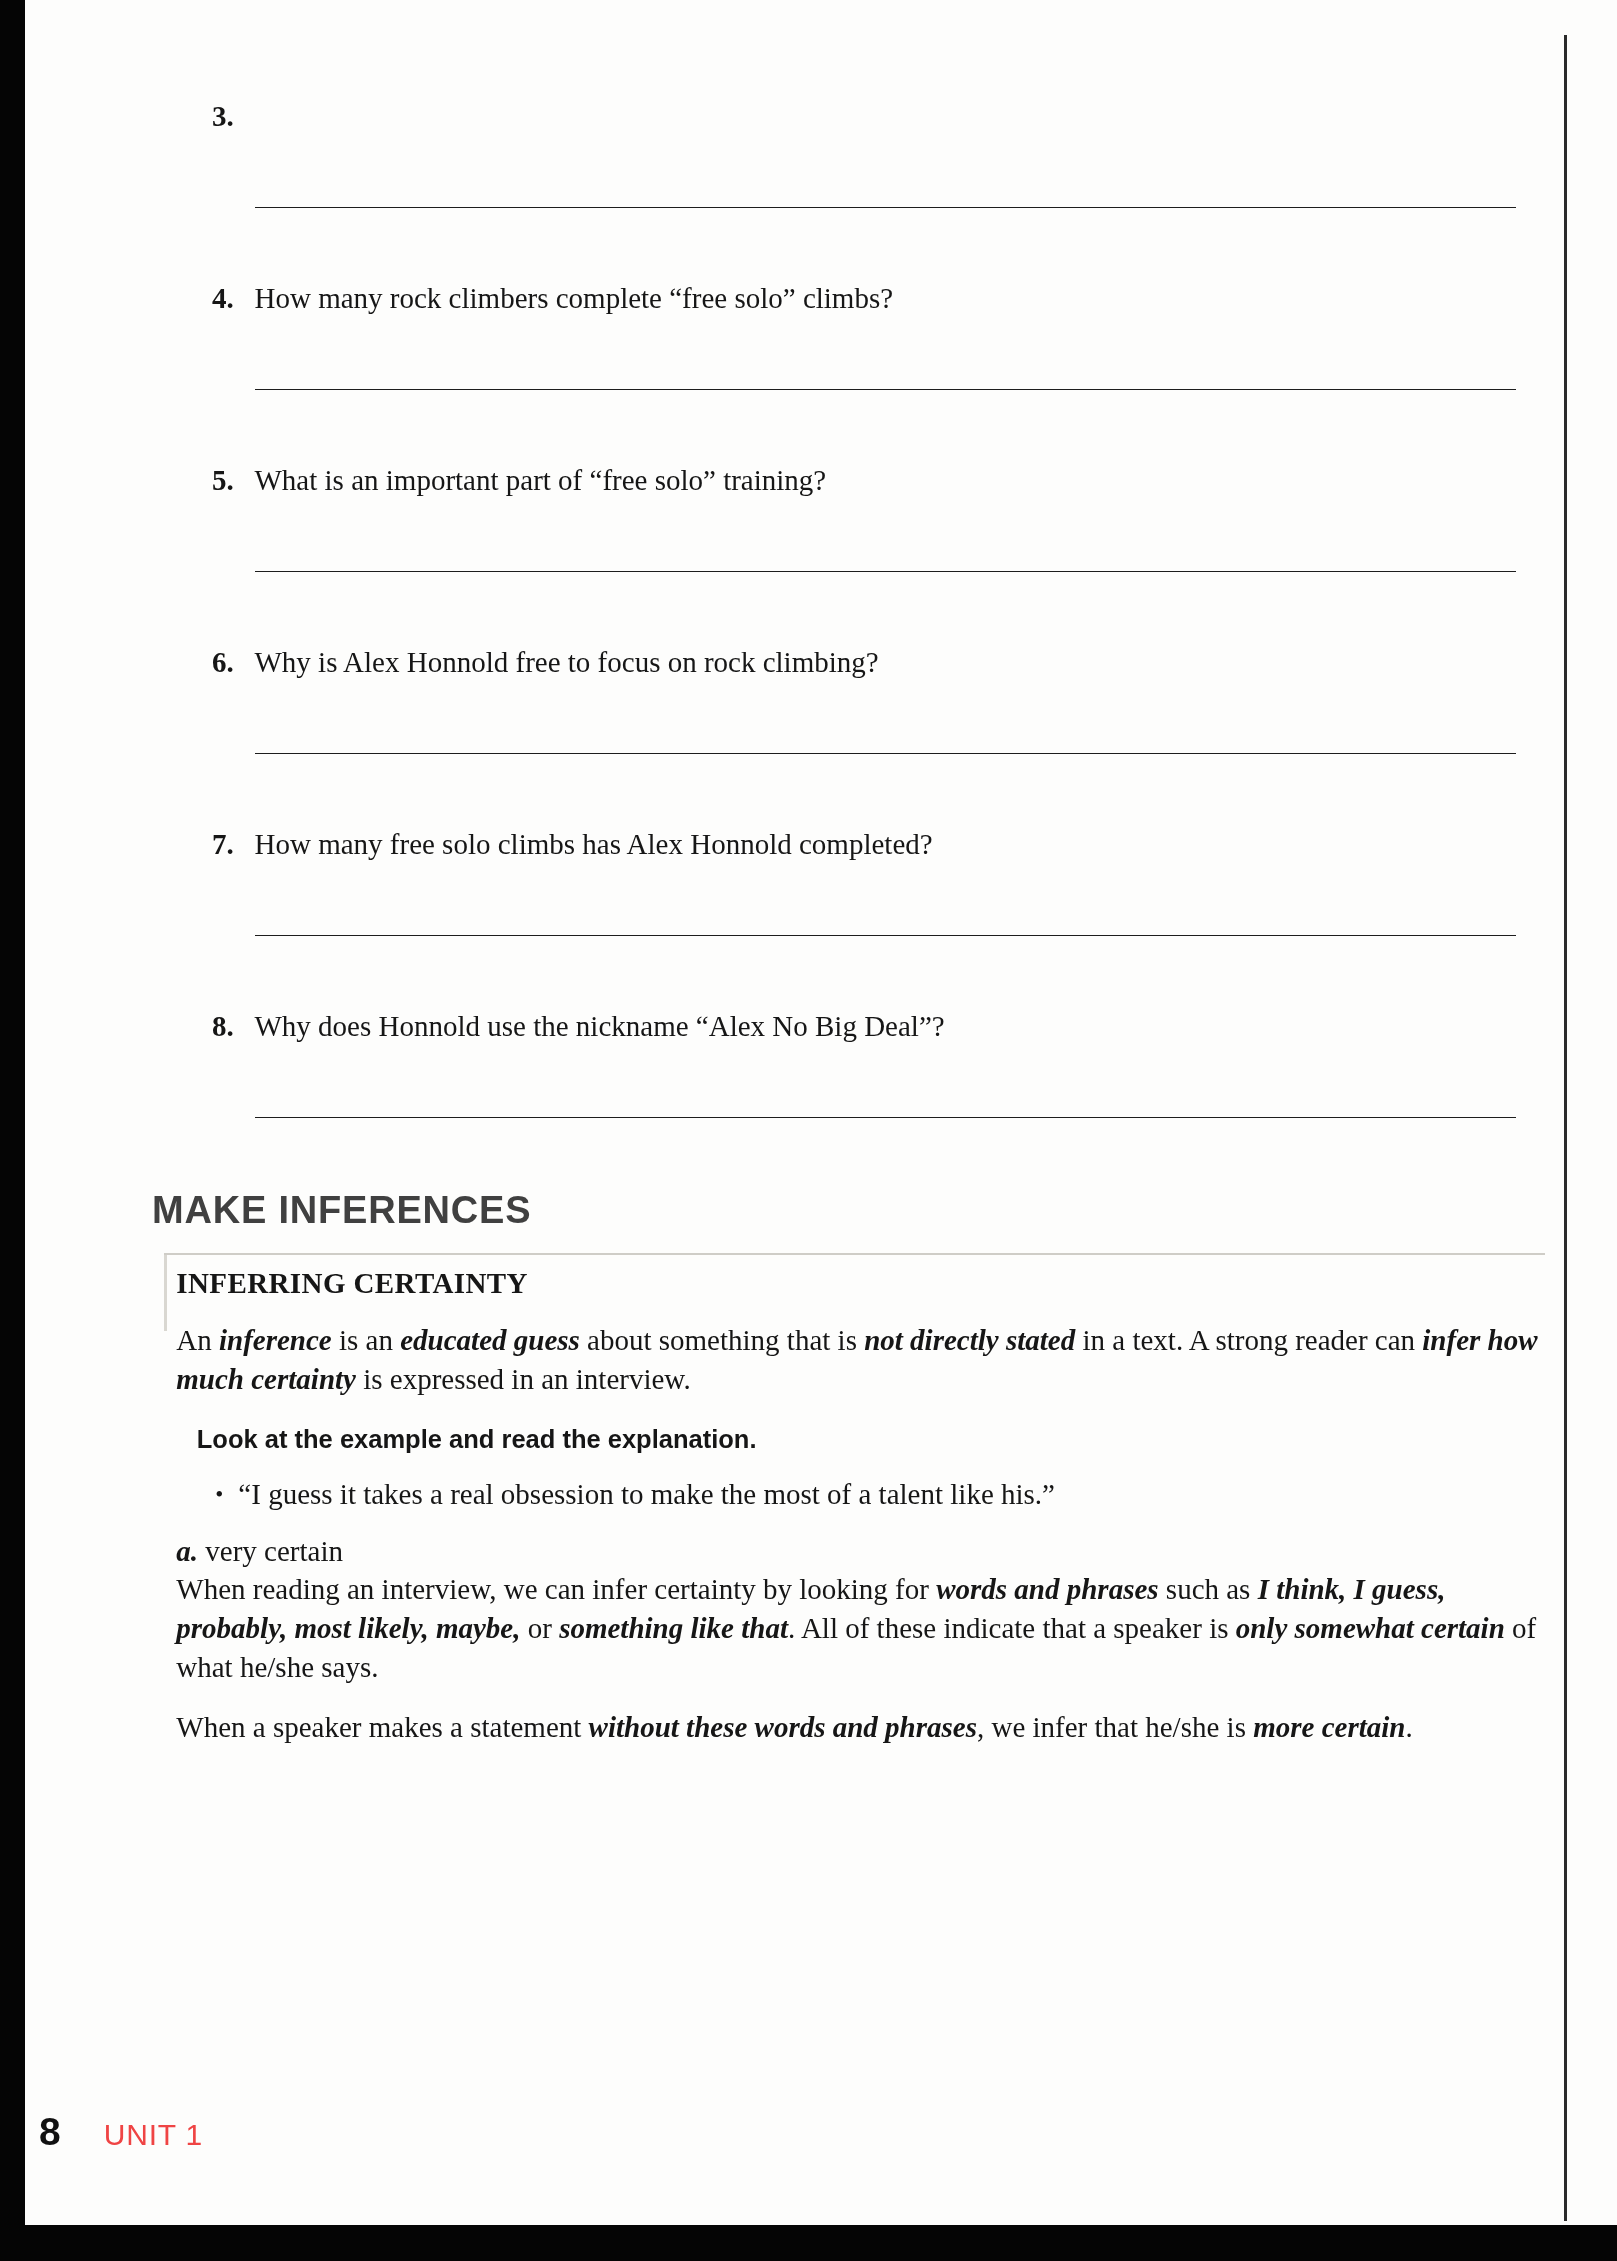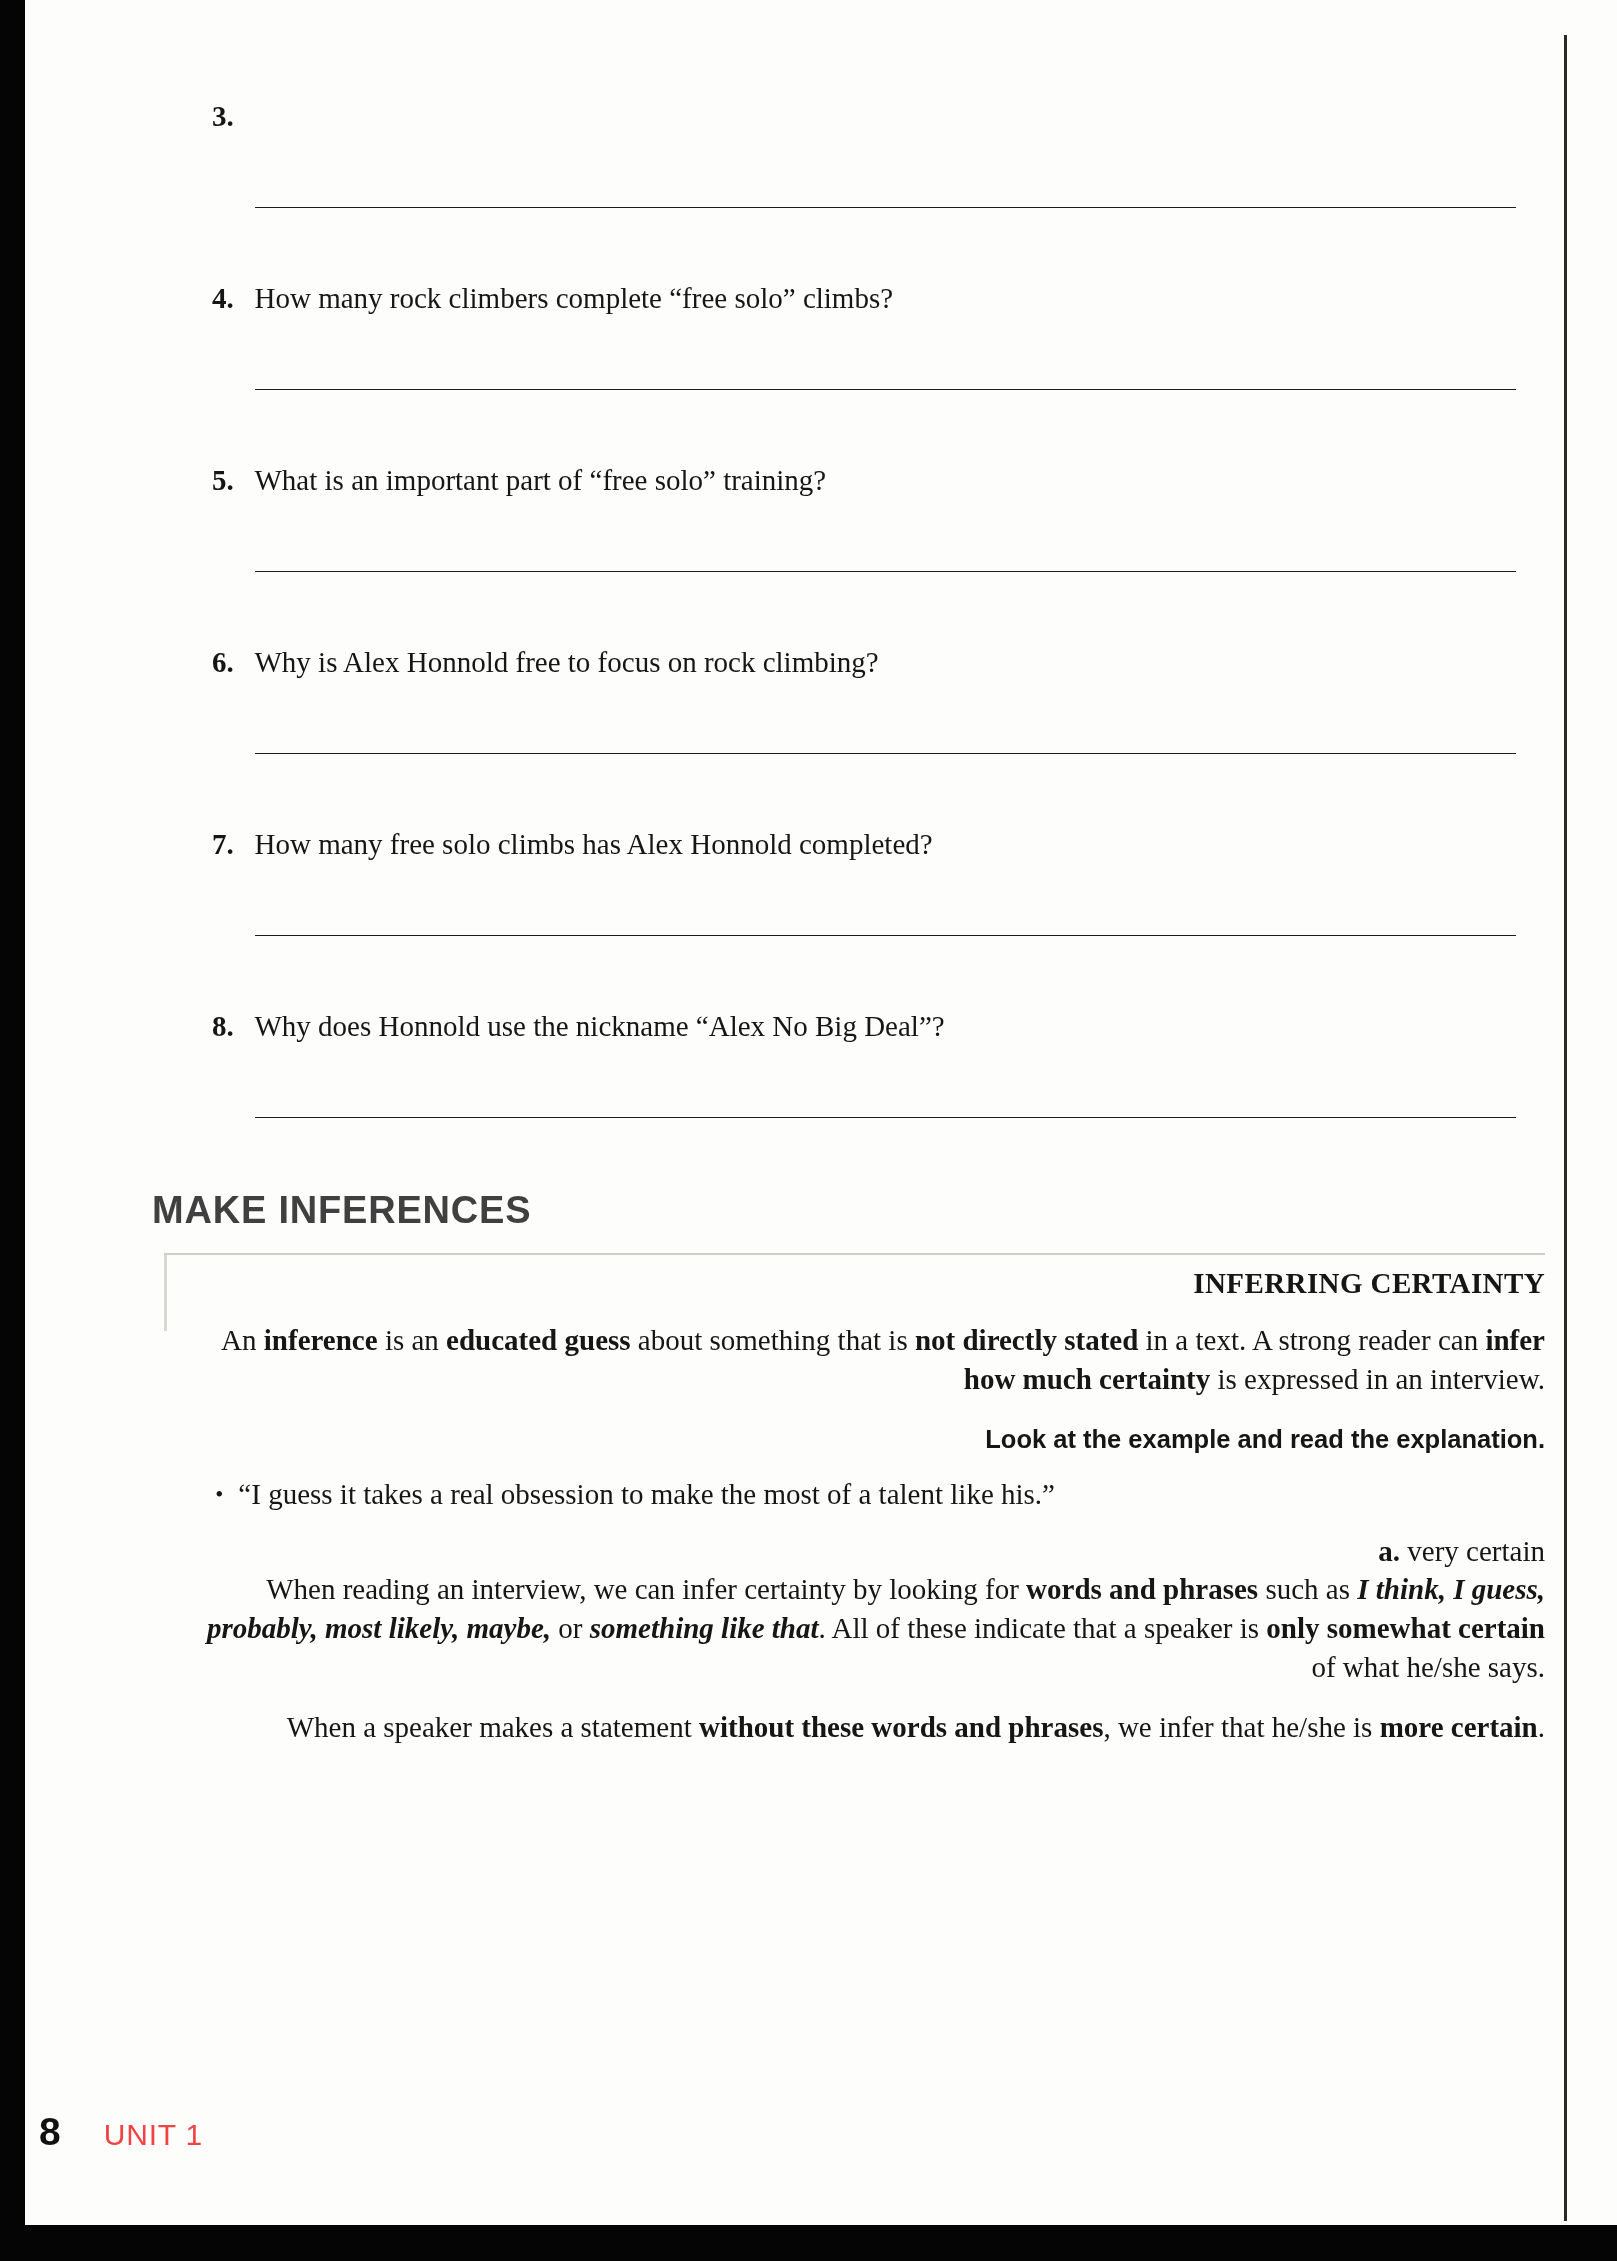--- a/index.html
+++ b/index.html
@@ -8,21 +8,21 @@
   }
   body {
     width: 1617px;
     height: 2261px;
     position: relative;
     background: #fdfdfc;
     font-family: "Liberation Serif", serif;
     color: #161616;
     overflow: hidden;
   }
-  .b { font-weight: bold; }
+  .b { font-weight: bold; font-style: italic; }
   .i { font-style: italic; }
 
   
   .scan-left {
     position: absolute; left: 0; top: 0;
     width: 25px; height: 100%;
     background: #050505;
   }
   .scan-bottom {
     position: absolute; left: 0; bottom: 0;
@@ -69,21 +69,20 @@
     font-size: 38px;
     letter-spacing: 0.8px;
     color: #404040;
   }
   .inference-box {
     margin-left: 164px;
     margin-right: 72px;
     border-top: 2.5px solid #cfcdc7;
     position: relative;
     padding: 11.5px 0 8.2px 12.3px;
-    text-align: right;
   }
   .inference-box::before {
     content: "";
     position: absolute;
     left: 0; top: 0;
     width: 2.5px; height: 76px;
     background: #d9d7d1;
   }
   .box-title {
     margin: 0 0 21.4px 0;

